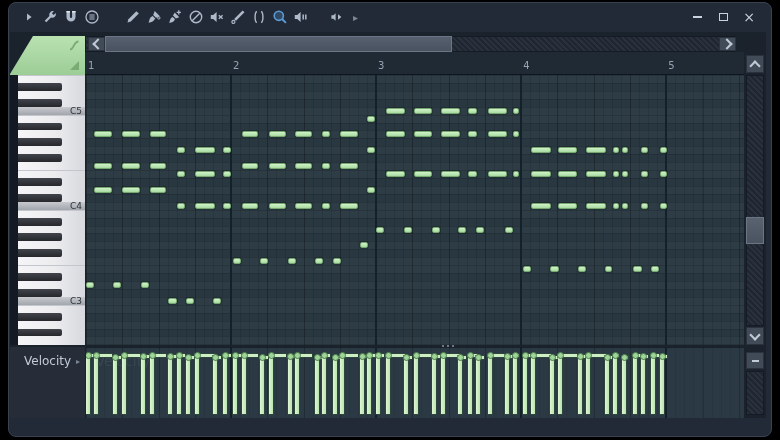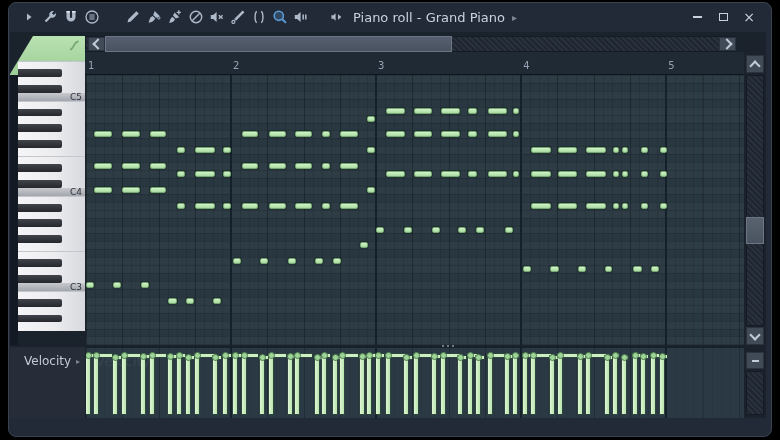--- a/index.html
+++ b/index.html
@@ -34,21 +34,21 @@
   .minibar{width:7px;height:2px;background:#c2cad6;}
   
   #corner{left:10px;top:36px;width:75px;height:39px;background:linear-gradient(#b9e2b1,#9dcd96);
     clip-path:polygon(23px 0,100% 0,100% 100%,0 100%,0 38px);}
   #corner-tri{right:6px;bottom:5px;width:0;height:0;border-left:9px solid transparent;border-bottom:9px solid #79ab74;}
   
   #ruler{left:85px;top:52px;width:659px;height:23px;background:#202a35;border-bottom:1px solid #0f151d;box-sizing:border-box;overflow:hidden;}
   .ruler-num{position:absolute;bottom:3px;color:#97a3b5;font-size:10px;}
   
   #keybed-edge{left:10px;top:75px;width:8px;height:270px;background:#141a23;}
-  #keyboard{left:18px;top:61px;width:67px;height:270px;background:linear-gradient(to right,#f5f5f7 0,#ececef 55%,#d7d9de 100%);overflow:hidden;}
+  #keyboard{left:18px;top:75px;width:67px;height:270px;background:linear-gradient(to right,#f5f5f7 0,#ececef 55%,#d7d9de 100%);overflow:hidden;}
   .blackkey{position:absolute;left:0;width:44px;background:linear-gradient(#41444b,#25272c);border-radius:0 2px 2px 0;}
   .cband{position:absolute;left:0;width:67px;background:linear-gradient(#c7c9cd,#a2a6ad);}
   .clabel{position:absolute;right:3px;color:#2e333d;font-size:9px;line-height:8px;}
   .keysep{position:absolute;left:0;width:67px;height:1px;background:#c3c6cc;}
   
   #grid{left:85.5px;top:75px;width:658.5px;height:270px;background:#2e3c45;overflow:hidden;}
   #gridlines{left:0;top:0;width:100%;height:100%;
     background:
       repeating-linear-gradient(to bottom,rgba(0,0,0,.13) 0 1px,transparent 1px 7.922px),
       repeating-linear-gradient(to right,rgba(0,0,0,.20) 0 1px,transparent 1px 36.266px),
@@ -165,21 +165,20 @@
             <path d="M10.2 5.4v5.2M12.8 5.4v5.2" stroke="#aeb9c9" stroke-width="1.5"></path>
           </svg>
         </span>
       </span>
     <span class="tool gap3">
       <svg width="16" height="16" viewBox="0 0 16 16">
         <path d="M7.6 4.2L5.4 6.2H3.4v3.6h2l2.2 2z" fill="#aeb9c9"></path>
         <path d="M10 5.3l3.4 2.7-3.4 2.7z" fill="#aeb9c9"></path>
       </svg>
     </span>
-    <span id="title-text">Piano roll - Grand Piano</span>
     <span id="title-caret">▸</span>
     <span id="winbtns">
       <span class="wbtn">
           <span class="minus-glyph"></span>
         </span>
       <span class="wbtn">
           <span class="max-glyph"></span>
         </span>
       <span class="wbtn">
           <span class="close-glyph">×</span>

